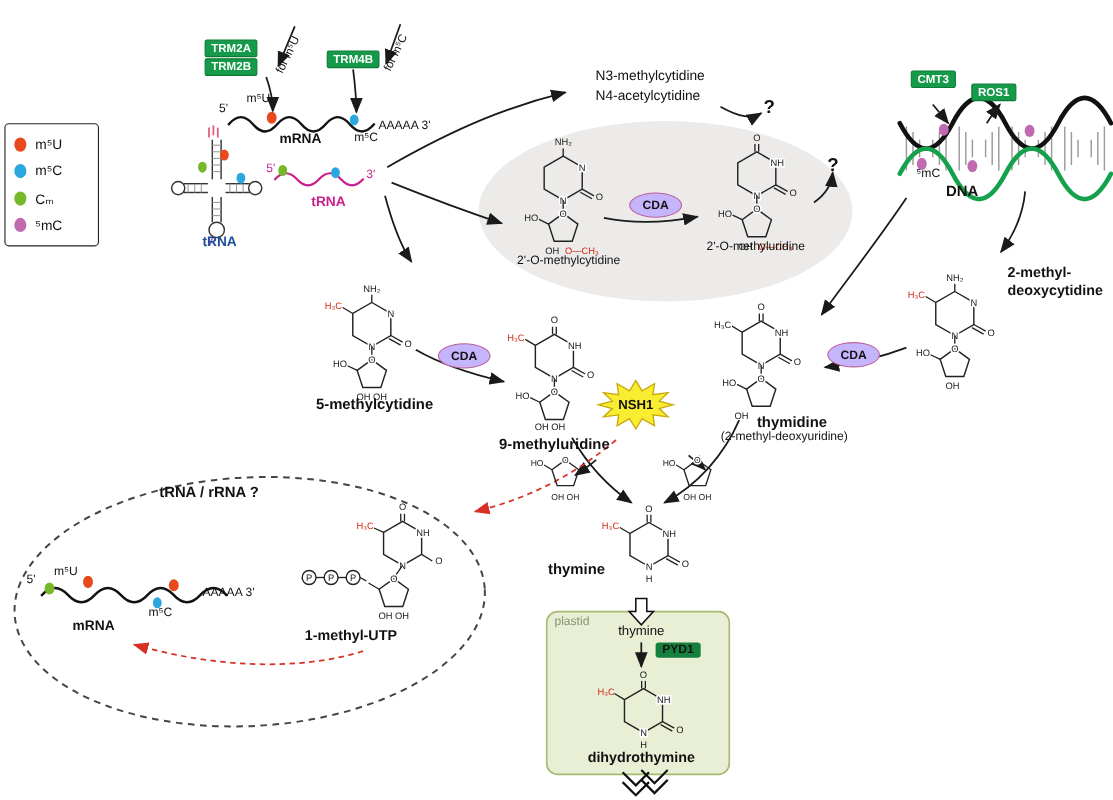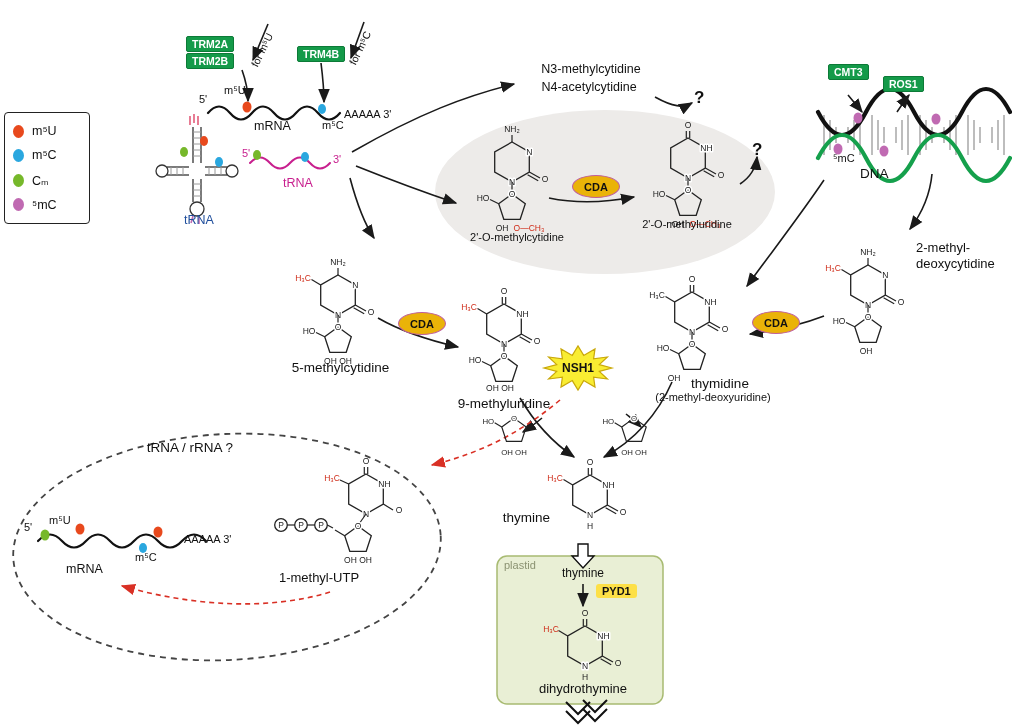--- a/index.html
+++ b/index.html
@@ -3,33 +3,33 @@
 <meta charset="utf-8">
 <style>
   html,body{margin:0;padding:0;background:#fff}
   .stage{position:relative;width:1012px;height:727px;background:#fff;
          font-family:"Liberation Sans","DejaVu Sans",sans-serif;color:#111;overflow:hidden}
   svg.layer{position:absolute;left:0;top:0}
   .abs{position:absolute}
   .t11{font-size:11px}
   .t12{font-size:12px}
   .t125{font-size:12.5px}
-  .bold{font-weight:normal}
+  .bold{font-weight:bold}
   .ctr{text-align:center}
   .rgt{text-align:right}
   .magenta{color:#c81f8e}
   .blue{color:#1f4e9c}
   .gray{color:#8b9272}
   .q{font-size:17px;font-weight:bold}
   .ebox{position:absolute;background:#149a49;border:1px solid #0c7a37;color:#fff;
         font-size:10.5px;font-weight:bold;padding:1px 5px;border-radius:2px}
-  .cda{position:absolute;width:46px;height:21px;background:#eab308;border:1.3px solid #bf5f9d;
+  .cda{position:absolute;width:46px;height:21px;background:#c4b5fd;border:1.3px solid #bf5f9d;
        border-radius:50%;display:flex;align-items:center;justify-content:center;
        font-size:11px;font-weight:bold}
-  .pyd{position:absolute;background:#fde047;border-radius:3px;font-size:11px;font-weight:bold;padding:1px 6px}
+  .pyd{position:absolute;background:#15803d;border-radius:3px;font-size:11px;font-weight:bold;padding:1px 6px}
   .legend{position:absolute;left:4px;top:112px;width:86px;height:112px;border:1.3px solid #222;
           border-radius:4px;background:#fff;padding:6px 8px;box-sizing:border-box;
           display:flex;flex-direction:column;justify-content:space-around}
   .lrow{display:flex;align-items:center;gap:8px}
   .dot{width:11px;height:13px;border-radius:50%;flex:0 0 auto}
   .llab{font-size:12.5px}
   .rot{transform-origin:0 50%;transform:rotate(-64deg);font-size:10.5px;white-space:nowrap}
   
   .ar{fill:none;stroke:#1a1a1a;stroke-width:1.6}
   .arr{fill:none;stroke:#d93025;stroke-width:1.6;stroke-dasharray:5 4}

